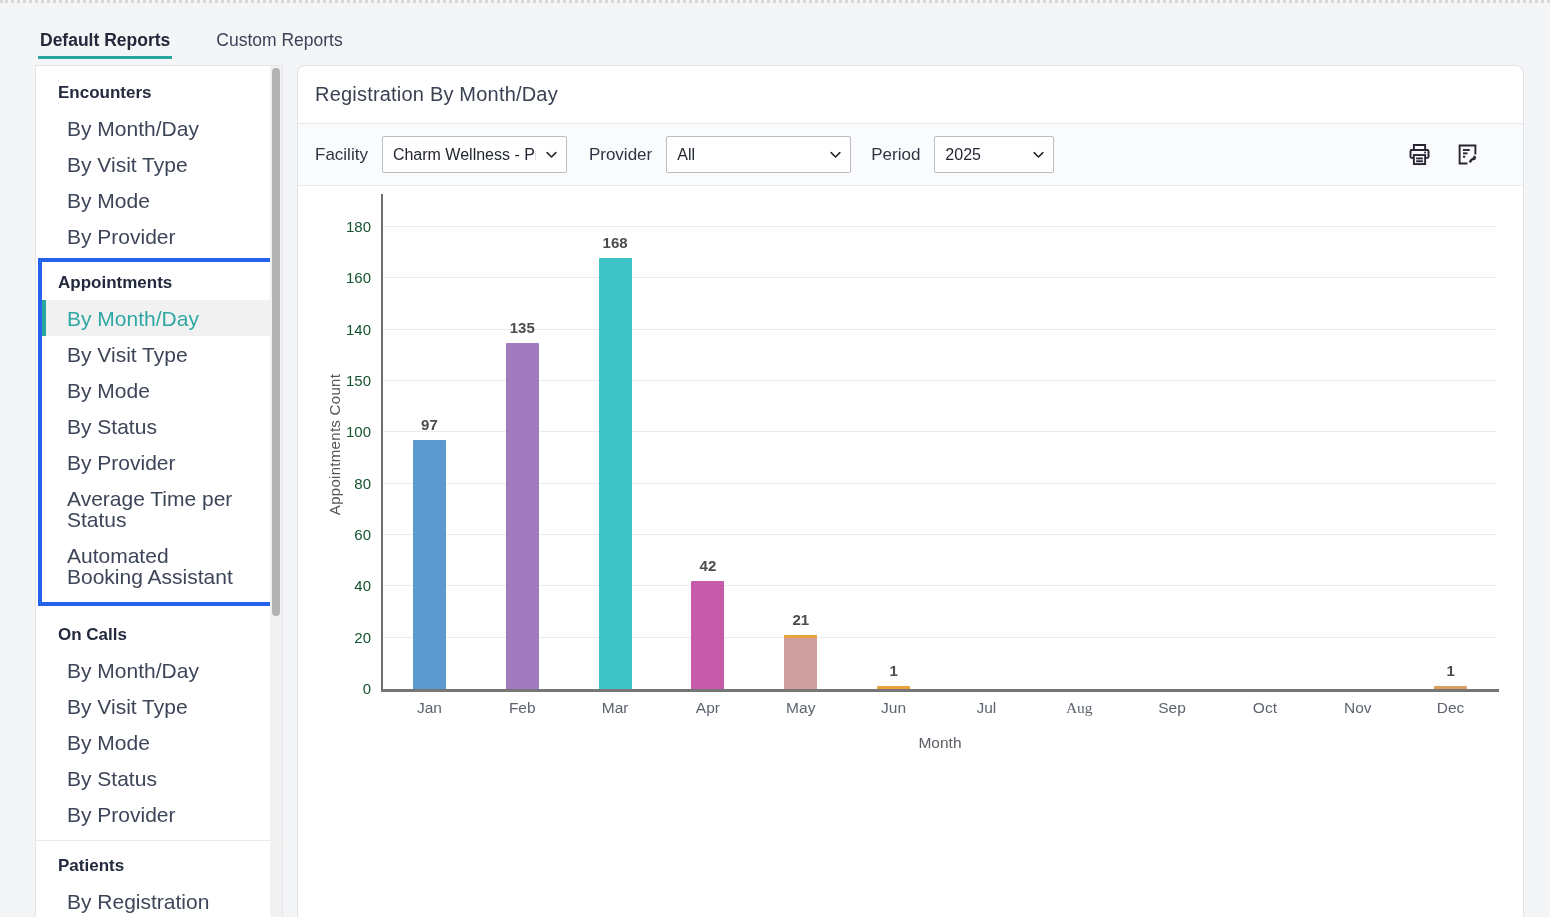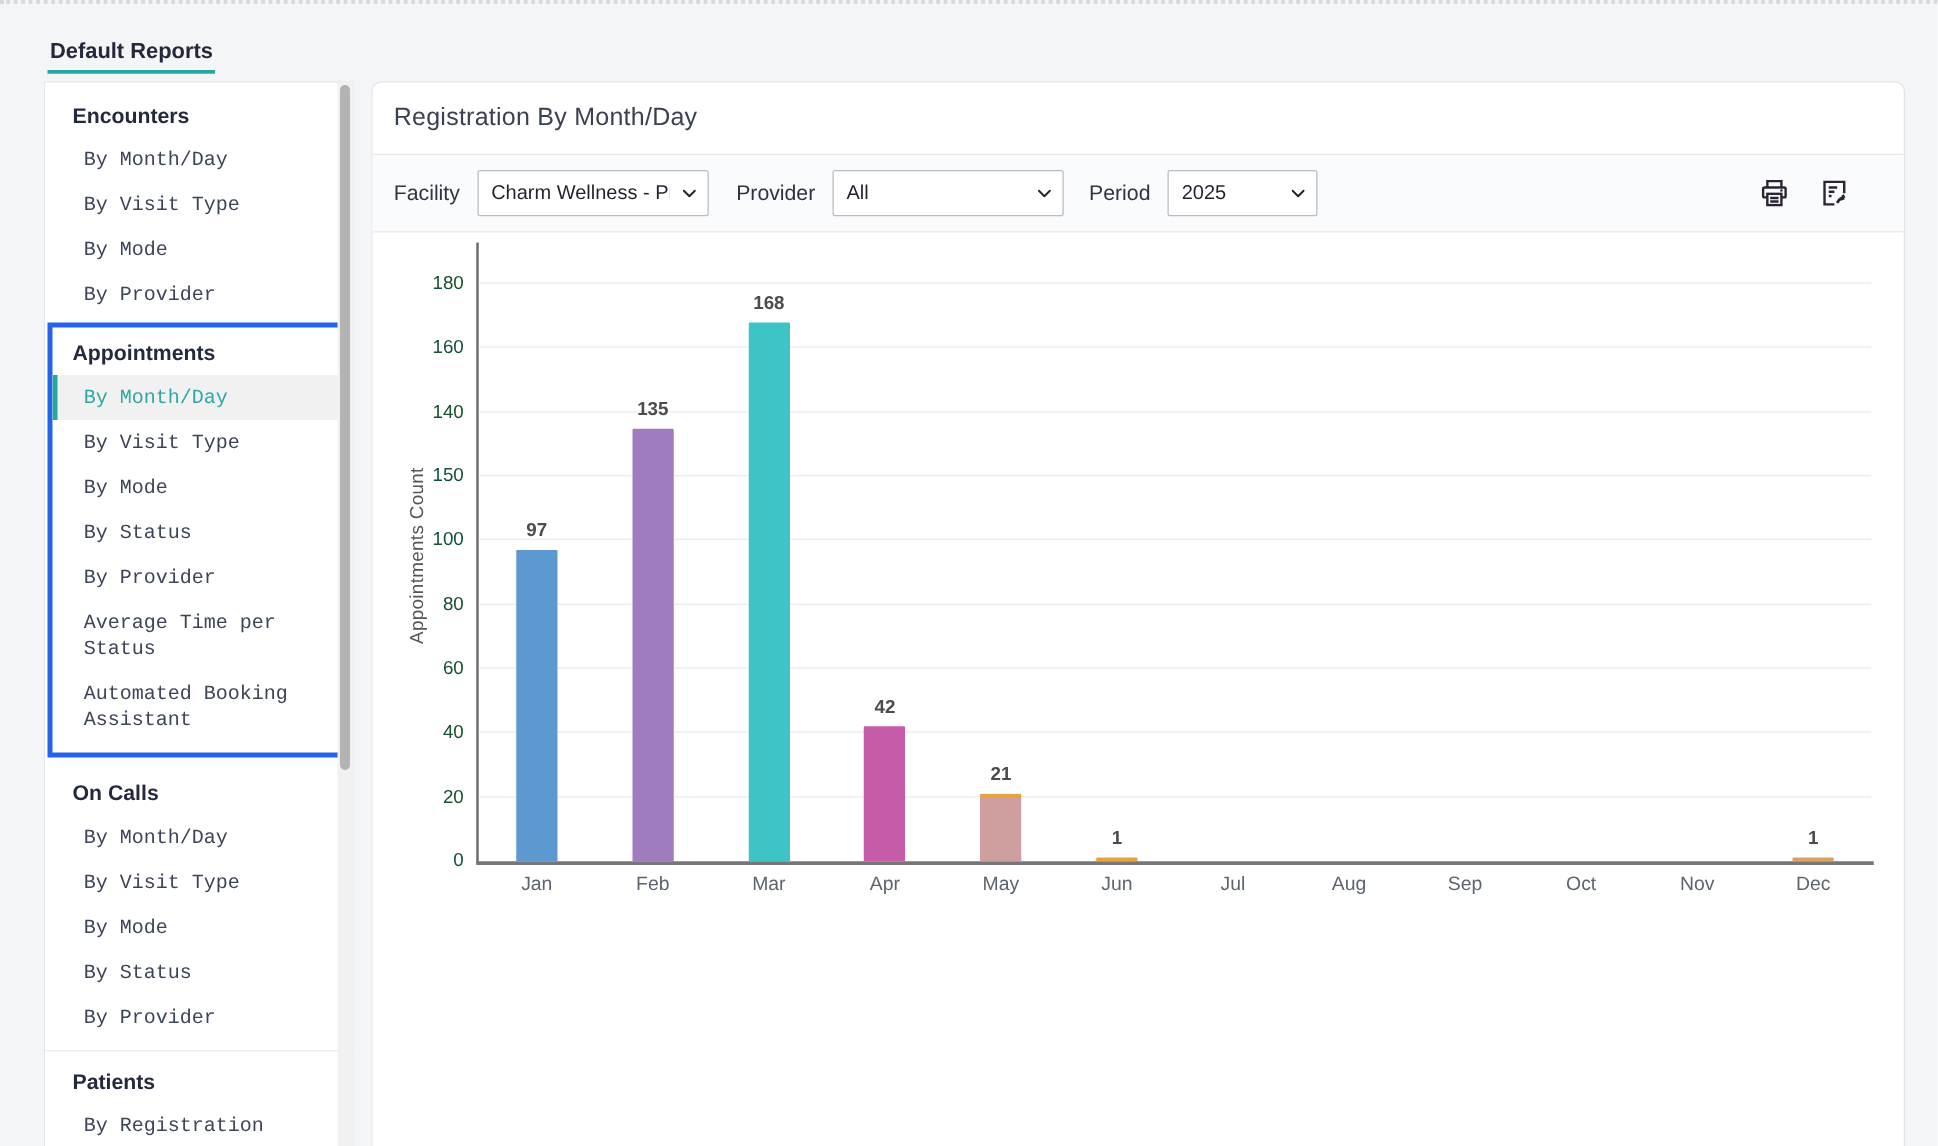--- a/index.html
+++ b/index.html
@@ -11,21 +11,21 @@
   .tabbar { position:absolute; left:0; top:0; right:0; height:56px; display:flex; align-items:flex-end; padding-left:38px; gap:42px; }
   .tab { font-size:17.5px; color:#3c4358; padding:10px 2px 5px 2px; border-bottom:3px solid transparent; cursor:pointer; }
   .tab.active { font-weight:bold; color:#23283a; border-bottom-color:#2aa6a0; }
 
   
   .sidebar { position:absolute; left:35px; top:62px; width:248px; bottom:0; background:#fff; border:1px solid #e3e6ea; border-bottom:none; }
   .sidebar-inner { position:absolute; left:0; top:0; width:247px; padding-top:6px; }
   .sb-track { position:absolute; right:0; top:0; bottom:0; width:12px; background:#f1f1f1; }
   .sb-thumb { position:absolute; left:2px; top:2px; width:8px; height:548px; background:#b3b3b3; border-radius:4px; }
   .sb-title { font-size:17px; font-weight:bold; color:#232a3e; padding:11px 8px 7px 22px; }
-  .sb-item { font-size:16px; color:#3d4559; padding:7.5px 44px 7.5px 31px; line-height:21px; cursor:pointer;font-family:Liberation Mono, monospace; }
+  .sb-item { font-size:21px; color:#3d4559; padding:7.5px 44px 7.5px 31px; line-height:21px; cursor:pointer; }
   .sb-item.selected { color:#2fa8a3; background:#f1f1f1; border-left:4px solid #2aa6a0; padding-left:27px; }
   .sb-highlight { border:4px solid #2563eb; margin:4px 2px 8px 2px; padding-bottom:8px; }
   .sb-highlight .sb-title { padding-left:16px; }
   .sb-highlight .sb-item { padding-left:25px; }
   .sb-highlight .sb-item.selected { padding-left:21px; }
   .sb-divider { height:1px; background:#e8eaee; margin:8px 0 4px 0; }
 
   
   .main { position:absolute; left:297px; top:62px; width:1227px; bottom:0; background:#fff; border:1px solid #e0e3e8; border-bottom:none; border-radius:8px 8px 0 0; }
   .title-row { height:58px; display:flex; align-items:center; padding-left:17px; border-bottom:1px solid #e8e8e8; }
@@ -56,20 +56,21 @@
   .xlabel { position:absolute; width:60px; text-align:center; font-size:15.5px; color:#5d6470; }
   .x-axis-title { position:absolute; left:85px; top:548px; width:1114px; text-align:center; font-size:15.5px; color:#5a5f66; }
 </style>
 </head>
 <body>
 
 <div class="page">
 
   <div class="tabbar">
     <div class="tab active">Default Reports</div>
+    <div class="tab">Custom Reports</div>
   </div>
 
   <div class="sidebar">
     <div class="sidebar-inner" id="sidebar-sections">
         <div class="sb-section">
           <div class="sb-title">Encounters</div>
           <div class="sb-item">By Month/Day</div>
           <div class="sb-item">By Visit Type</div>
           <div class="sb-item">By Mode</div>
           <div class="sb-item">By Provider</div>
@@ -205,22 +206,23 @@
           <div class="bar-label" style="left: 1037.58px; bottom: 10px;">1</div>
         </div>
       <div class="xlabels" id="xlabels">
           <div class="xlabel" style="left: 16.4167px;">Jan</div>
           <div class="xlabel" style="left: 109.25px;">Feb</div>
           <div class="xlabel" style="left: 202.083px;">Mar</div>
           <div class="xlabel" style="left: 294.917px;">Apr</div>
           <div class="xlabel" style="left: 387.75px;">May</div>
           <div class="xlabel" style="left: 480.583px;">Jun</div>
           <div class="xlabel" style="left: 573.417px;">Jul</div>
-          <div class="xlabel" style="left: 666.25px;">Aug</div>
+          <div class="xlabel" style="left: 666.25px; font-family: Liberation Serif, serif;">Aug</div>
           <div class="xlabel" style="left: 759.083px;">Sep</div>
           <div class="xlabel" style="left: 851.917px;">Oct</div>
           <div class="xlabel" style="left: 944.75px;">Nov</div>
           <div class="xlabel" style="left: 1037.58px;">Dec</div>
         </div>
+      <div class="x-axis-title">Month</div>
     </div>
 
   </div>
 </div>
 
 </body></html>

